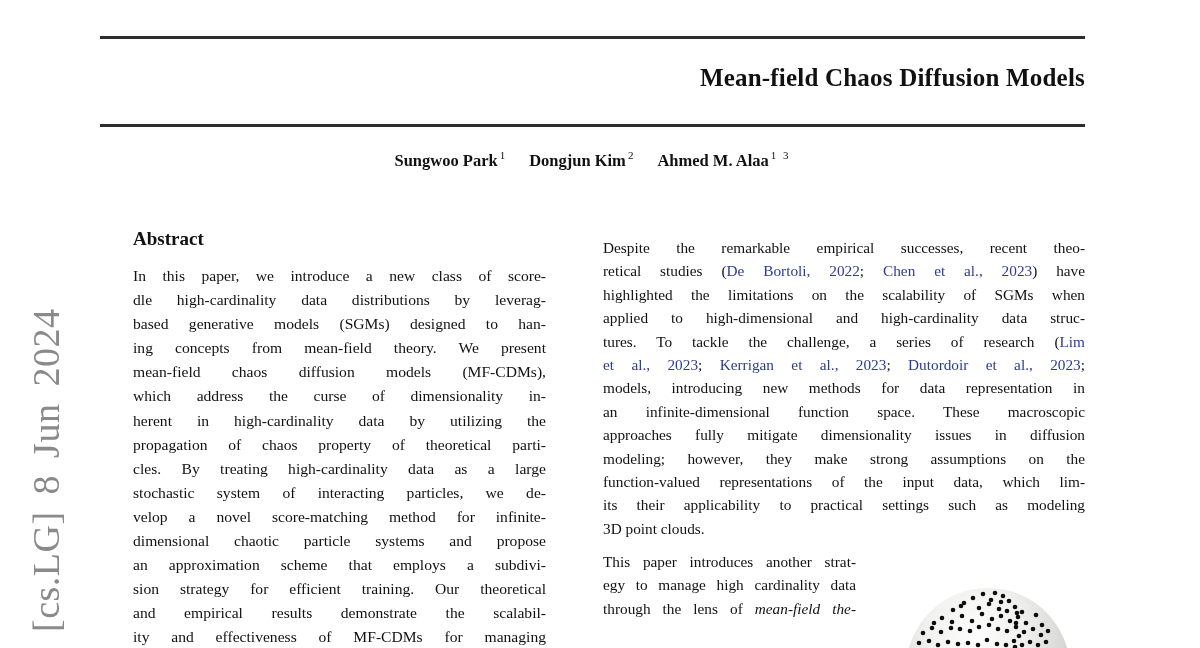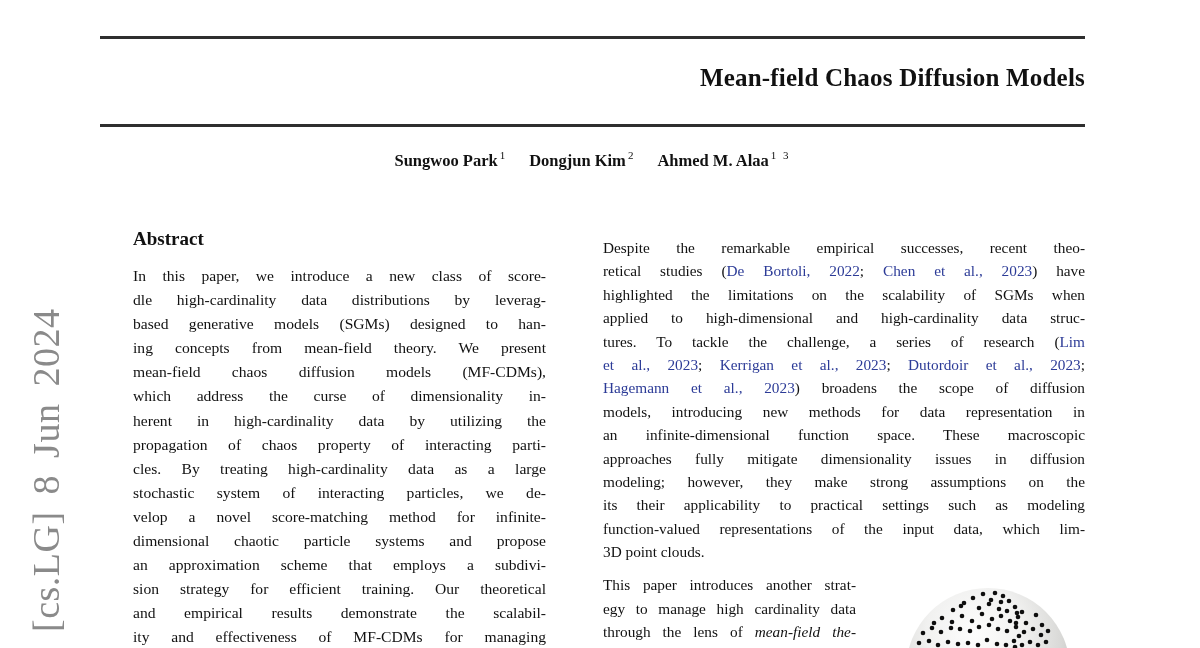--- a/index.html
+++ b/index.html
@@ -127,47 +127,46 @@
   <div class="abstract-col">
     <div class="abstract-heading">Abstract</div>
     <div class="abstract-lines">
         <div class="jline">In this paper, we introduce a new class of score-</div>
         <div class="jline">dle high-cardinality data distributions by leverag-</div>
         <div class="jline">based generative models (SGMs) designed to han-</div>
         <div class="jline">ing concepts from mean-field theory. We present</div>
         <div class="jline">mean-field chaos diffusion models (MF-CDMs),</div>
         <div class="jline">which address the curse of dimensionality in-</div>
         <div class="jline">herent in high-cardinality data by utilizing the</div>
-        <div class="jline">propagation of chaos property of interacting parti-</div>
+        <div class="jline">propagation of chaos property of theoretical parti-</div>
         <div class="jline">cles. By treating high-cardinality data as a large</div>
         <div class="jline">stochastic system of interacting particles, we de-</div>
         <div class="jline">velop a novel score-matching method for infinite-</div>
         <div class="jline">dimensional chaotic particle systems and propose</div>
         <div class="jline">an approximation scheme that employs a subdivi-</div>
         <div class="jline">sion strategy for efficient training. Our theoretical</div>
         <div class="jline">and empirical results demonstrate the scalabil-</div>
         <div class="jline">ity and effectiveness of MF-CDMs for managing</div>
       </div>
   </div>
 
   <div class="right-col">
     <div class="para-1">
         <div class="jline">Despite the remarkable empirical successes, recent theo-</div>
         <div class="jline">retical studies (<span class="cite">De Bortoli, 2022</span>; <span class="cite">Chen et al., 2023</span>) have</div>
         <div class="jline">highlighted the limitations on the scalability of SGMs when</div>
         <div class="jline">applied to high-dimensional and high-cardinality data struc-</div>
         <div class="jline">tures. To tackle the challenge, a series of research (<span class="cite">Lim</span></div>
         <div class="jline"><span class="cite">et al., 2023</span>; <span class="cite">Kerrigan et al., 2023</span>; <span class="cite">Dutordoir et al., 2023</span>;</div>
-        <div class="jline"><span class="cite">Hagemann et al., 2023</span>) broadens the scope of diffusion</div>
         <div class="jline">models, introducing new methods for data representation in</div>
         <div class="jline">an infinite-dimensional function space. These macroscopic</div>
         <div class="jline">approaches fully mitigate dimensionality issues in diffusion</div>
         <div class="jline">modeling; however, they make strong assumptions on the</div>
+        <div class="jline">function-valued representations of the input data, which lim-</div>
         <div class="jline">its their applicability to practical settings such as modeling</div>
-        <div class="jline">function-valued representations of the input data, which lim-</div>
         <div class="jline lastline">3D point clouds.</div>
       </div>
     <div class="para-2">
         <div class="jline">This paper introduces another strat-</div>
         <div class="jline">egy to manage high cardinality data</div>
         <div class="jline">through the lens of <em>mean-field the-</em></div>
       </div>
   </div>
 
   <div class="figure-sphere">

